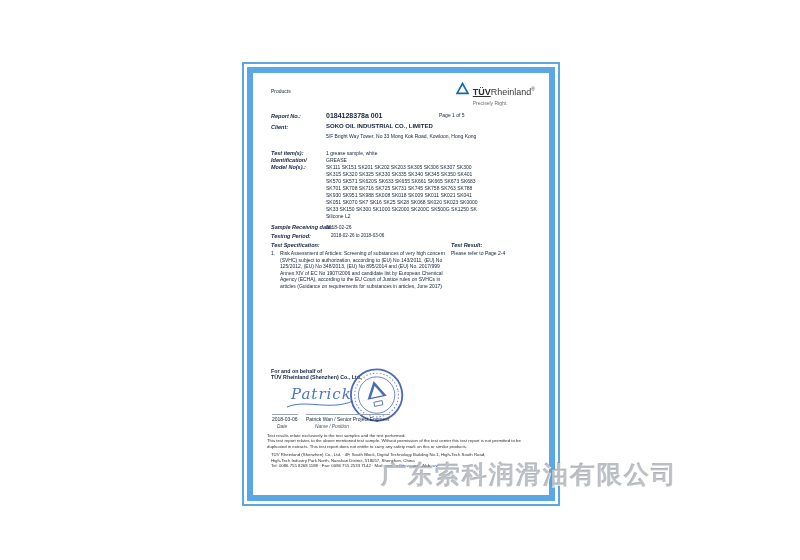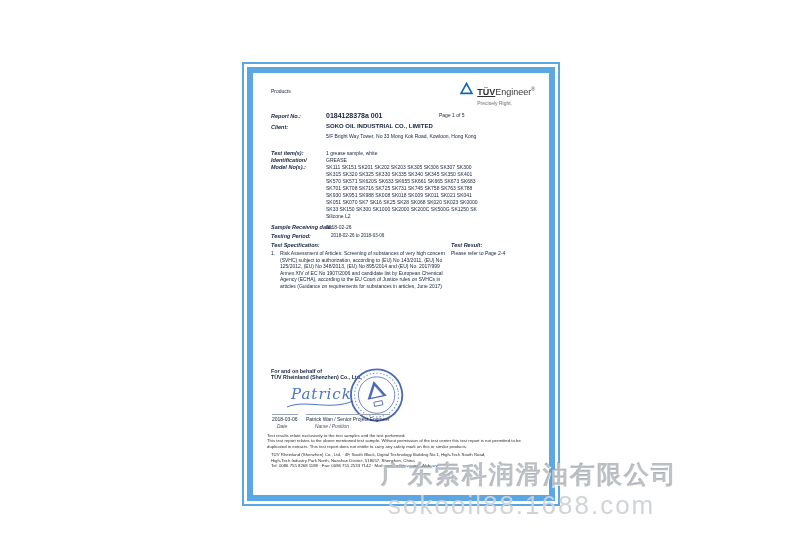--- a/index.html
+++ b/index.html
@@ -53,21 +53,21 @@
         <div class="abs small" style="left:18px;top:15px;">Products</div>
 
         <div class="abs" style="right:14px;top:8px;">
           <div class="logo">
             <span>
               <svg width="15" height="14" viewBox="0 0 24 22">
                 <path d="M12 1 L23 21 H1 Z M12 6.5 L18.5 18 H5.5 Z" fill="#1268b3" fill-rule="evenodd"></path>
               </svg>
             </span>
             <span>
-              <span class="logo-word"><b>TÜV</b><span>Engineer</span><span class="reg">®</span></span>
+              <span class="logo-word"><b>TÜV</b><span>Rheinland</span><span class="reg">®</span></span>
               <div class="logo-tagline">Precisely Right.</div>
             </span>
           </div>
         </div>
 
         <div class="abs lbl" style="left:18px;top:40px;">Report No.:</div>
         <div class="abs val" style="left:73px;top:39px;font-weight:bold;font-size:7px;">0184128378a 001</div>
         <div class="abs small" style="left:186px;top:39px;">Page 1 of 5</div>
 
         <div class="abs lbl" style="left:18px;top:51px;">Client:</div>
@@ -145,15 +145,14 @@
           <div class="foot-line">TÜV Rheinland (Shenzhen) Co., Ltd. · 4F, South Block, Digital Technology Building No.1, High-Tech South Road,</div>
           <div class="foot-line">High-Tech Industry Park North, Nanshan District, 518057, Shenzhen, China</div>
           <div class="foot-line"><span>Tel: 0086 755 8268 1188 · Fax: 0086 755 2533 7142 · Mail: </span><span class="link">service@tuv.com</span><span> · Web: </span><span class="link">www.tuv.com</span></div>
         </div>
 
       </div>
     </div>
   </div>
 
   <div class="wm-company">广东索科润滑油有限公司</div>
-  <div class="wm-url">sokooil88.1688.com</div>
 
 </div>
 
 </body></html>

